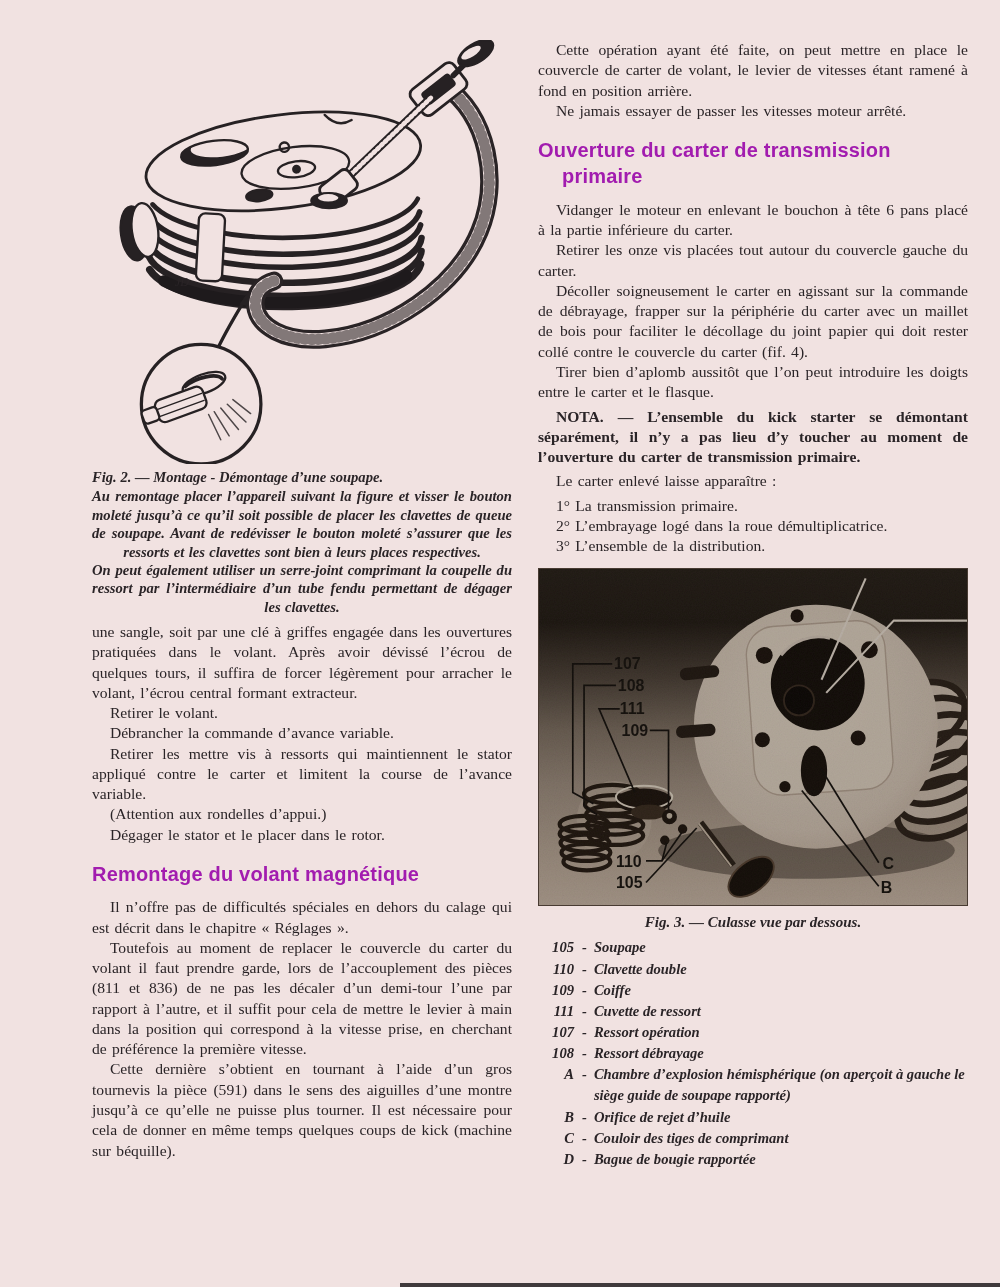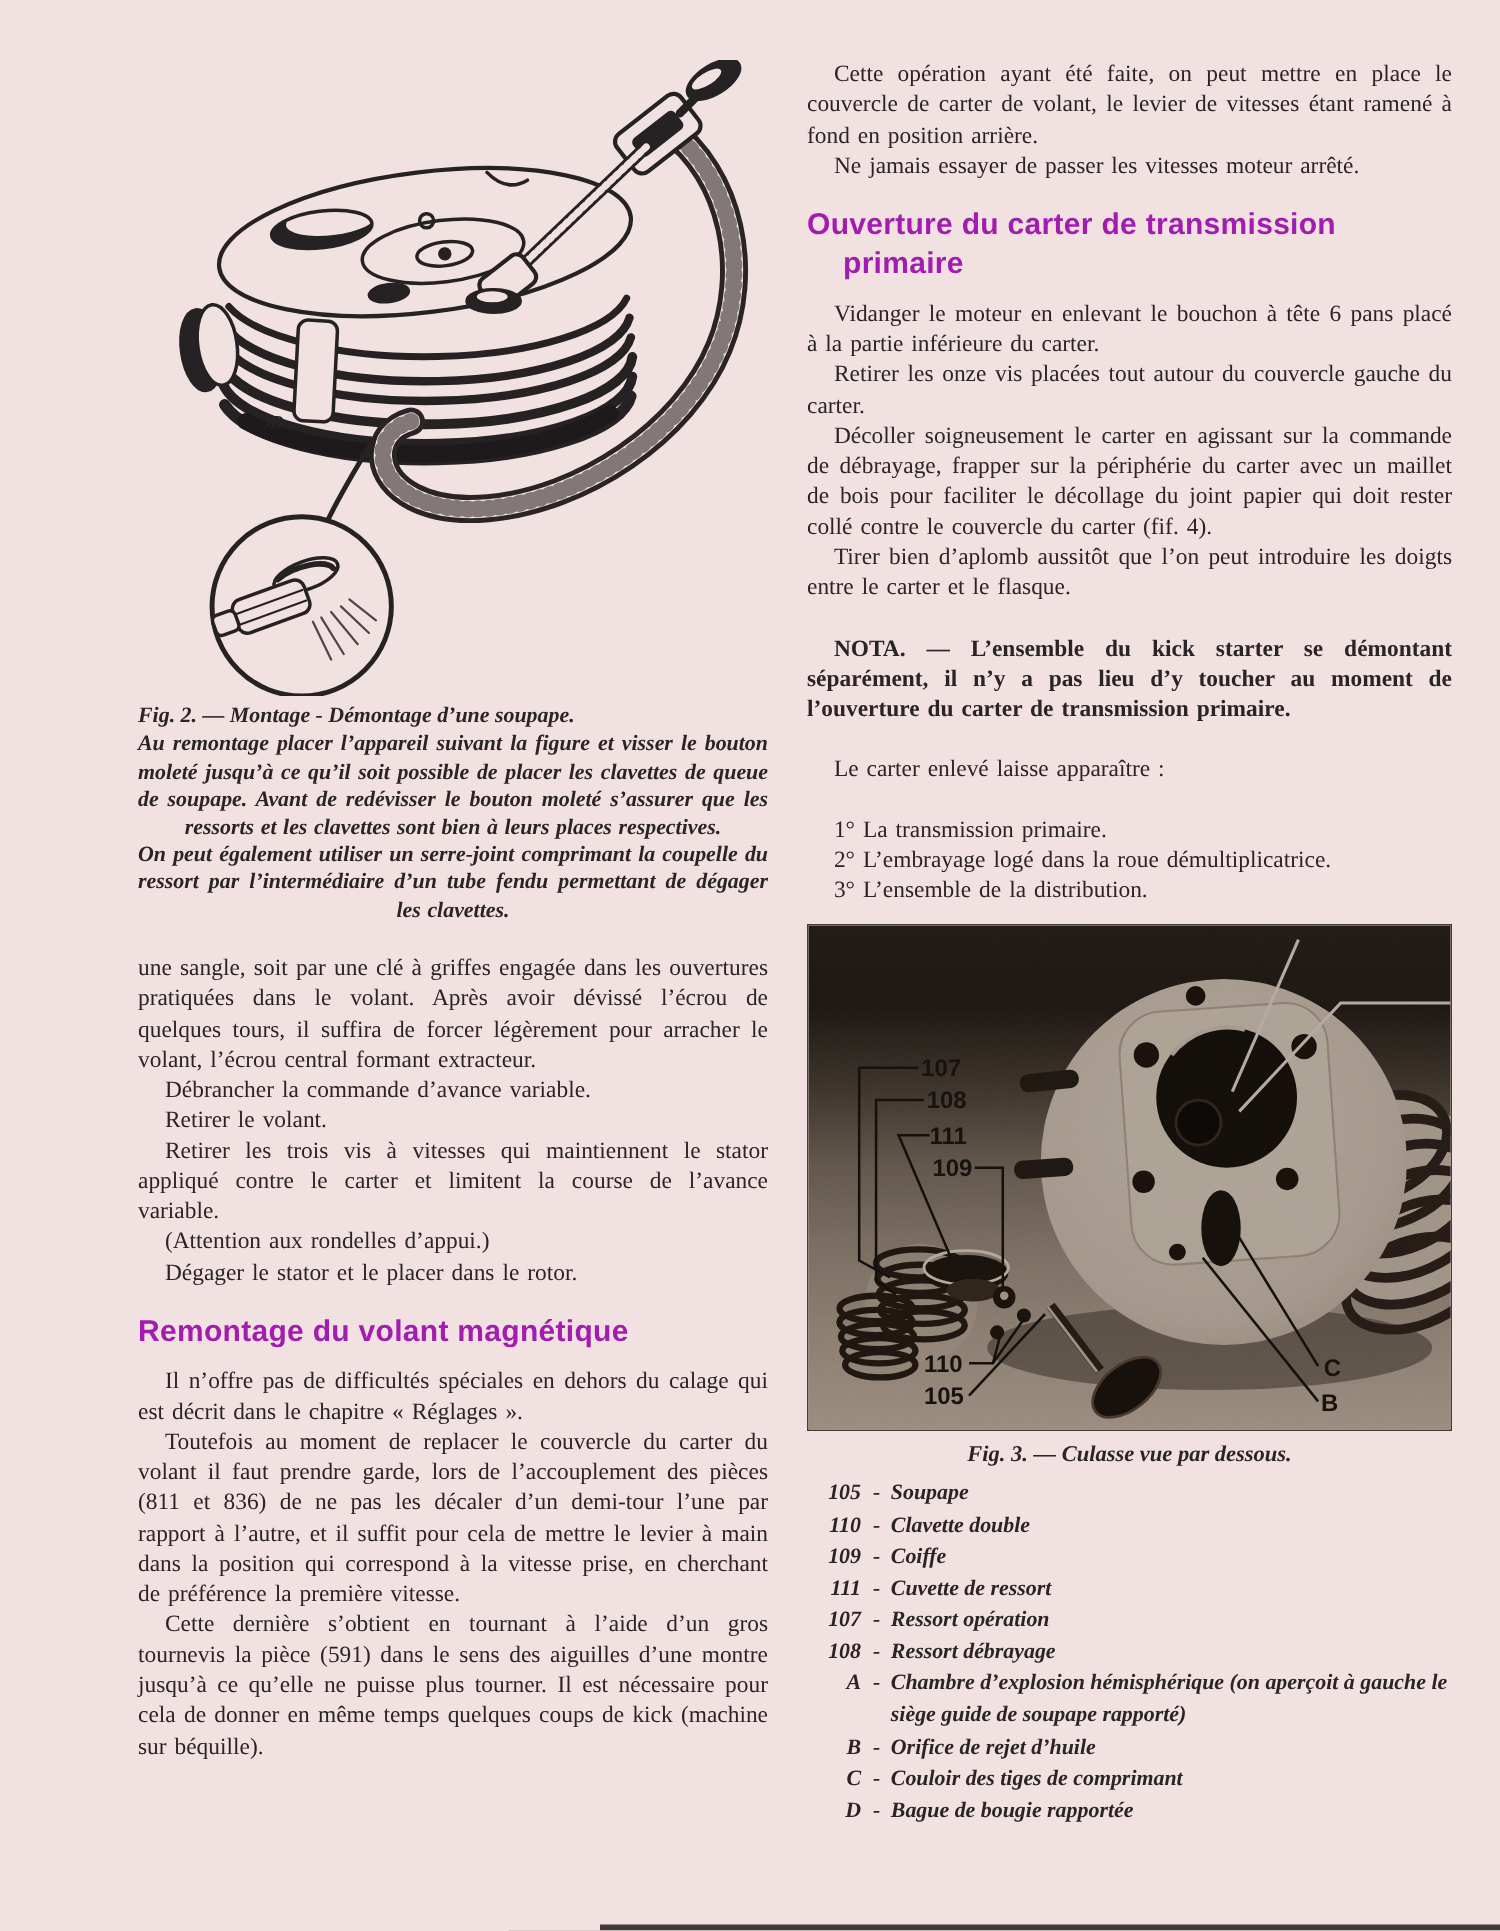--- a/index.html
+++ b/index.html
@@ -6,21 +6,21 @@
   .page {
     position:relative; width:1000px; height:1287px; overflow:hidden;
     background:#f1e2e1; color:#2a2427;
     font-family:"Liberation Serif", serif;
   }
   .cols { display:flex; padding:40px 26px 0 92px; gap:26px; }
   .col { width:420px; }
   .col.right { width:430px; }
   p.p { margin:0; text-align:justify; font-size:15.6px; line-height:1.3; word-spacing:0.09em; }
   p.ind { text-indent:1.15em; }
-  p.sp-above { margin-top:20px; }
+  p.sp-above { margin-top:4px; }
   .h {
     font-family:"Liberation Sans", sans-serif; font-weight:700; color:#a21caf;
     font-size:20px; line-height:1.32; letter-spacing:0.2px; margin:16px 0 10px 0;
   }
   .h .h-line2 { display:block; padding-left:24px; }
   .nota { font-weight:700; }
   figure { margin:0; }
   .fig2-figure { margin-bottom:6px; }
   .fig2-svg { display:block; margin:0 auto; }
   .figcap { font-style:italic; font-weight:700; font-size:14.6px; line-height:1.26; margin-top:4px; }
@@ -135,23 +135,23 @@
           </g>
         </svg>
         <figcaption class="figcap">
           <p class="cap-title">Fig. 2. — Montage - Démontage d’une soupape.</p>
           <p class="capjust">Au remontage placer l’appareil suivant la figure et visser le bouton moleté jusqu’à ce qu’il soit possible de placer les clavettes de queue de soupape. Avant de redévisser le bouton moleté s’assurer que les ressorts et les clavettes sont bien à leurs places respectives.</p>
           <p class="capjust">On peut également utiliser un serre-joint comprimant la coupelle du ressort par l’intermédiaire d’un tube fendu permettant de dégager les clavettes.</p>
         </figcaption>
       </figure>
 
       <p class="p sp-above">une sangle, soit par une clé à griffes engagée dans les ouvertures pratiquées dans le volant. Après avoir dévissé l’écrou de quelques tours, il suffira de forcer légèrement pour arracher le volant, l’écrou central formant extracteur.</p>
+      <p class="p ind">Retirer le volant.</p>
       <p class="p ind">Débrancher la commande d’avance variable.</p>
-      <p class="p ind">Retirer le volant.</p>
-      <p class="p ind">Retirer les trois vis à vitesses qui maintiennent le stator appliqué contre le carter et limitent la course de l’avance variable.</p>
+      <p class="p ind">Retirer les mettre vis à ressorts qui maintiennent le stator appliqué contre le carter et limitent la course de l’avance variable.</p>
       <p class="p ind">(Attention aux rondelles d’appui.)</p>
       <p class="p ind">Dégager le stator et le placer dans le rotor.</p>
 
       <h2 class="h">Remontage du volant magnétique</h2>
 
       <p class="p ind">Il n’offre pas de difficultés spéciales en dehors du calage qui est décrit dans le chapitre « Réglages ».</p>
       <p class="p ind">Toutefois au moment de replacer le couvercle du carter du volant il faut prendre garde, lors de l’accouplement des pièces (811 et 836) de ne pas les décaler d’un demi-tour l’une par rapport à l’autre, et il suffit pour cela de mettre le levier à main dans la position qui correspond à la vitesse prise, en cherchant de préférence la première vitesse.</p>
       <p class="p ind">Cette dernière s’obtient en tournant à l’aide d’un gros tournevis la pièce (591) dans le sens des aiguilles d’une montre jusqu’à ce qu’elle ne puisse plus tourner. Il est nécessaire pour cela de donner en même temps quelques coups de kick (machine sur béquille).</p>
     </div>
 

